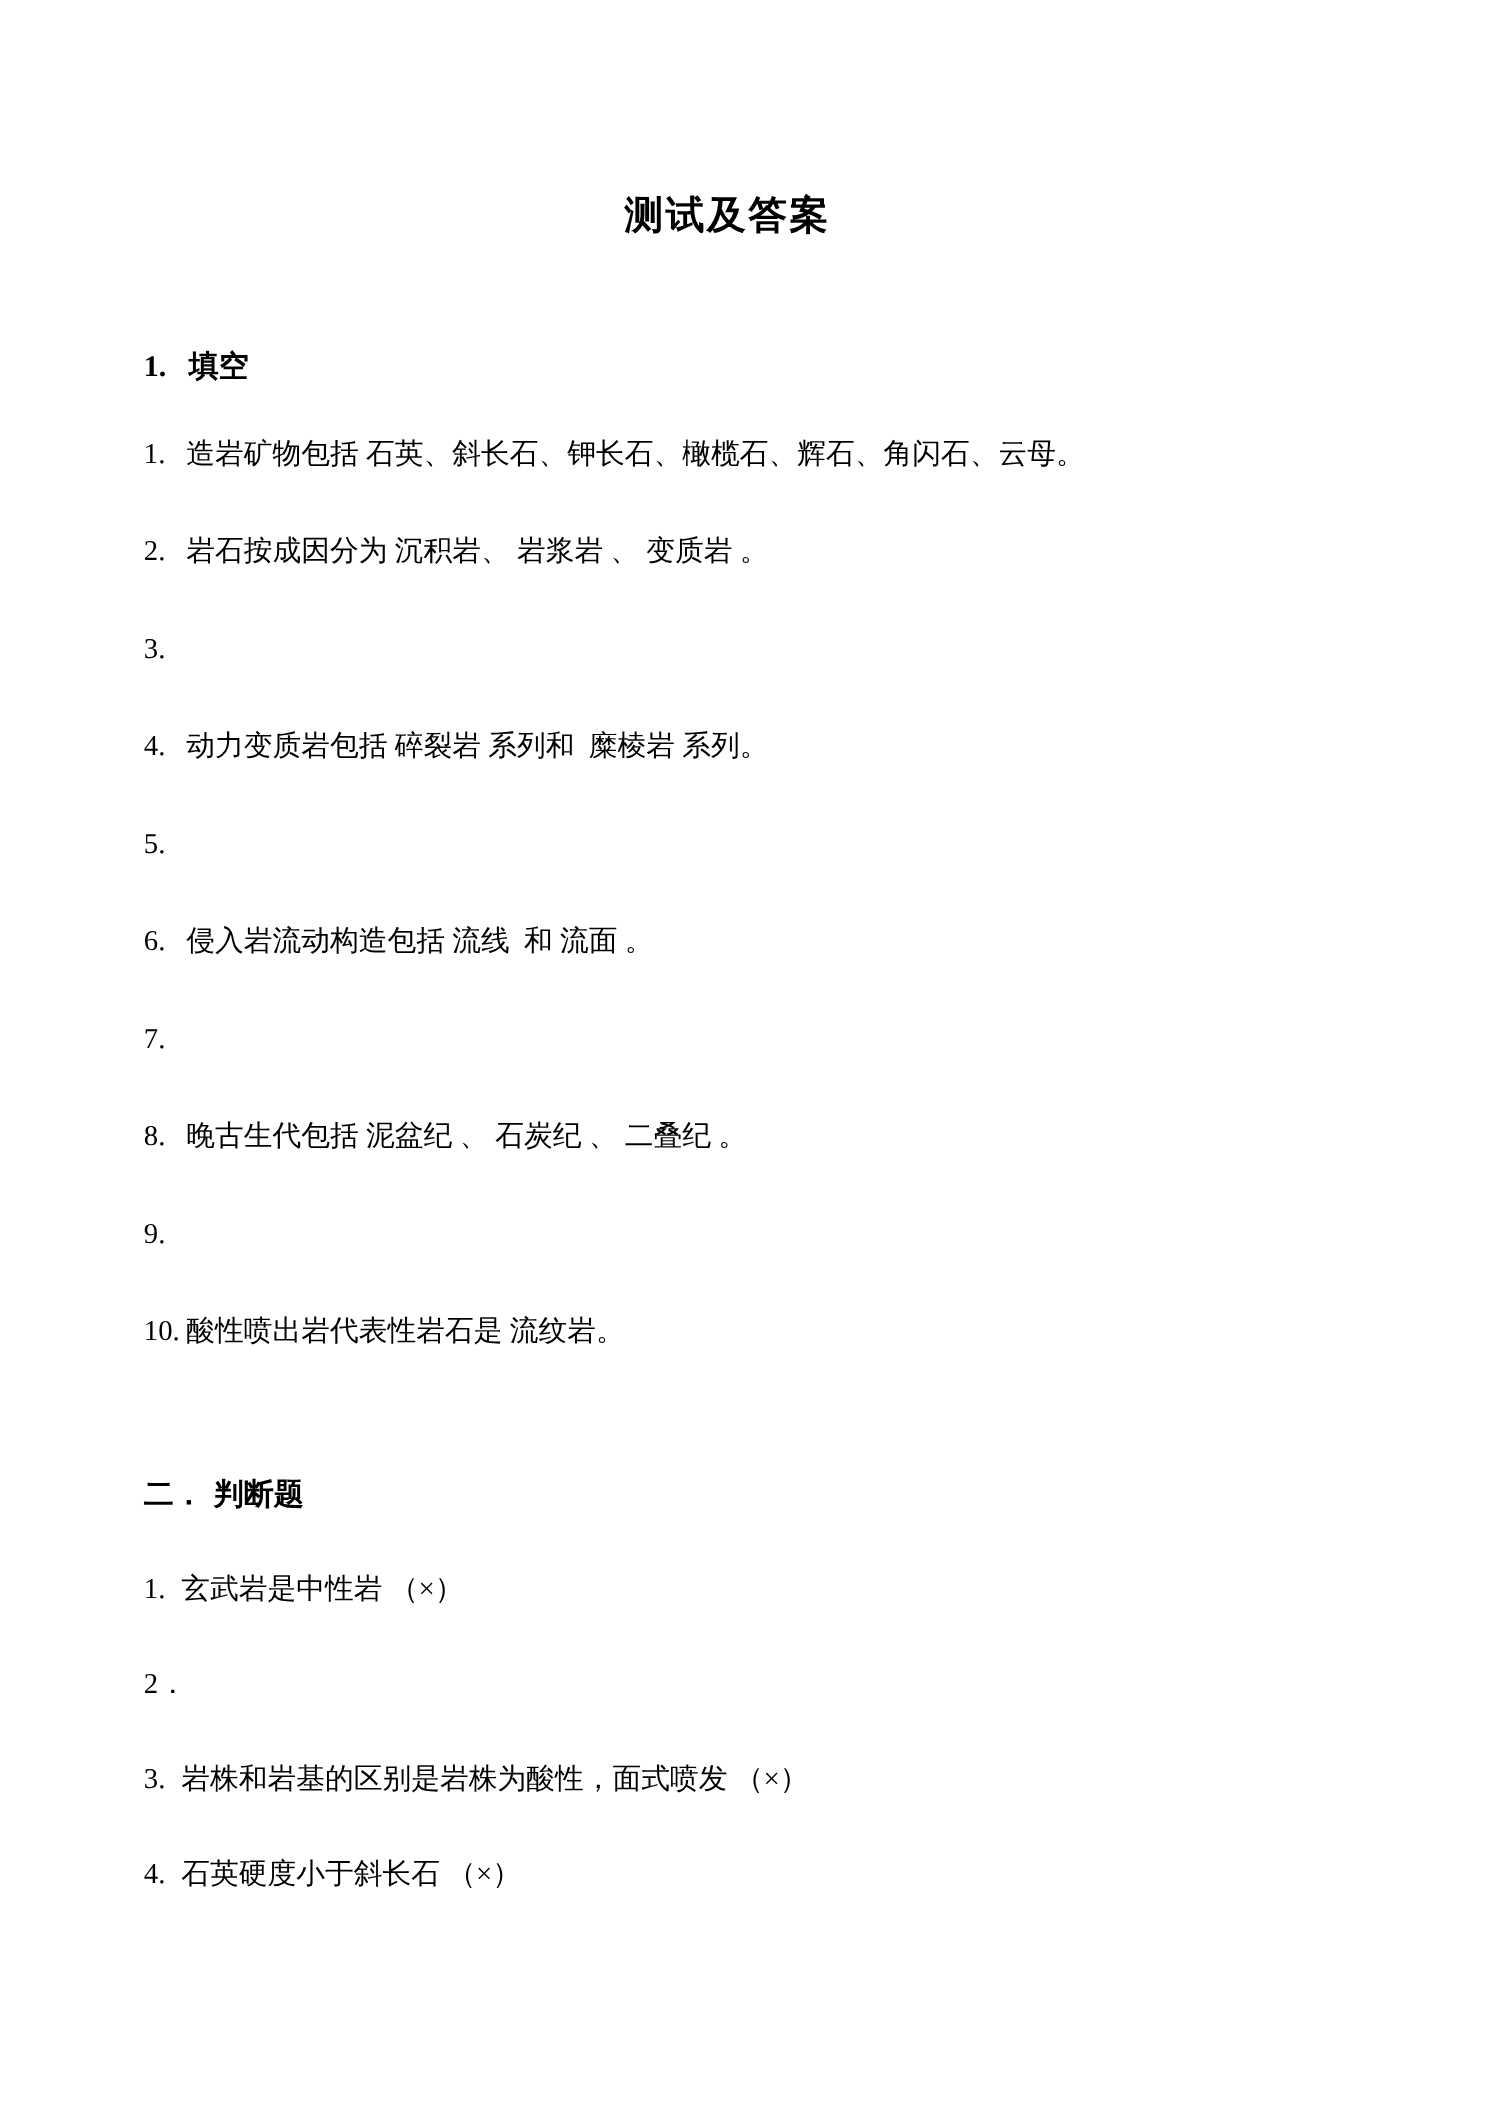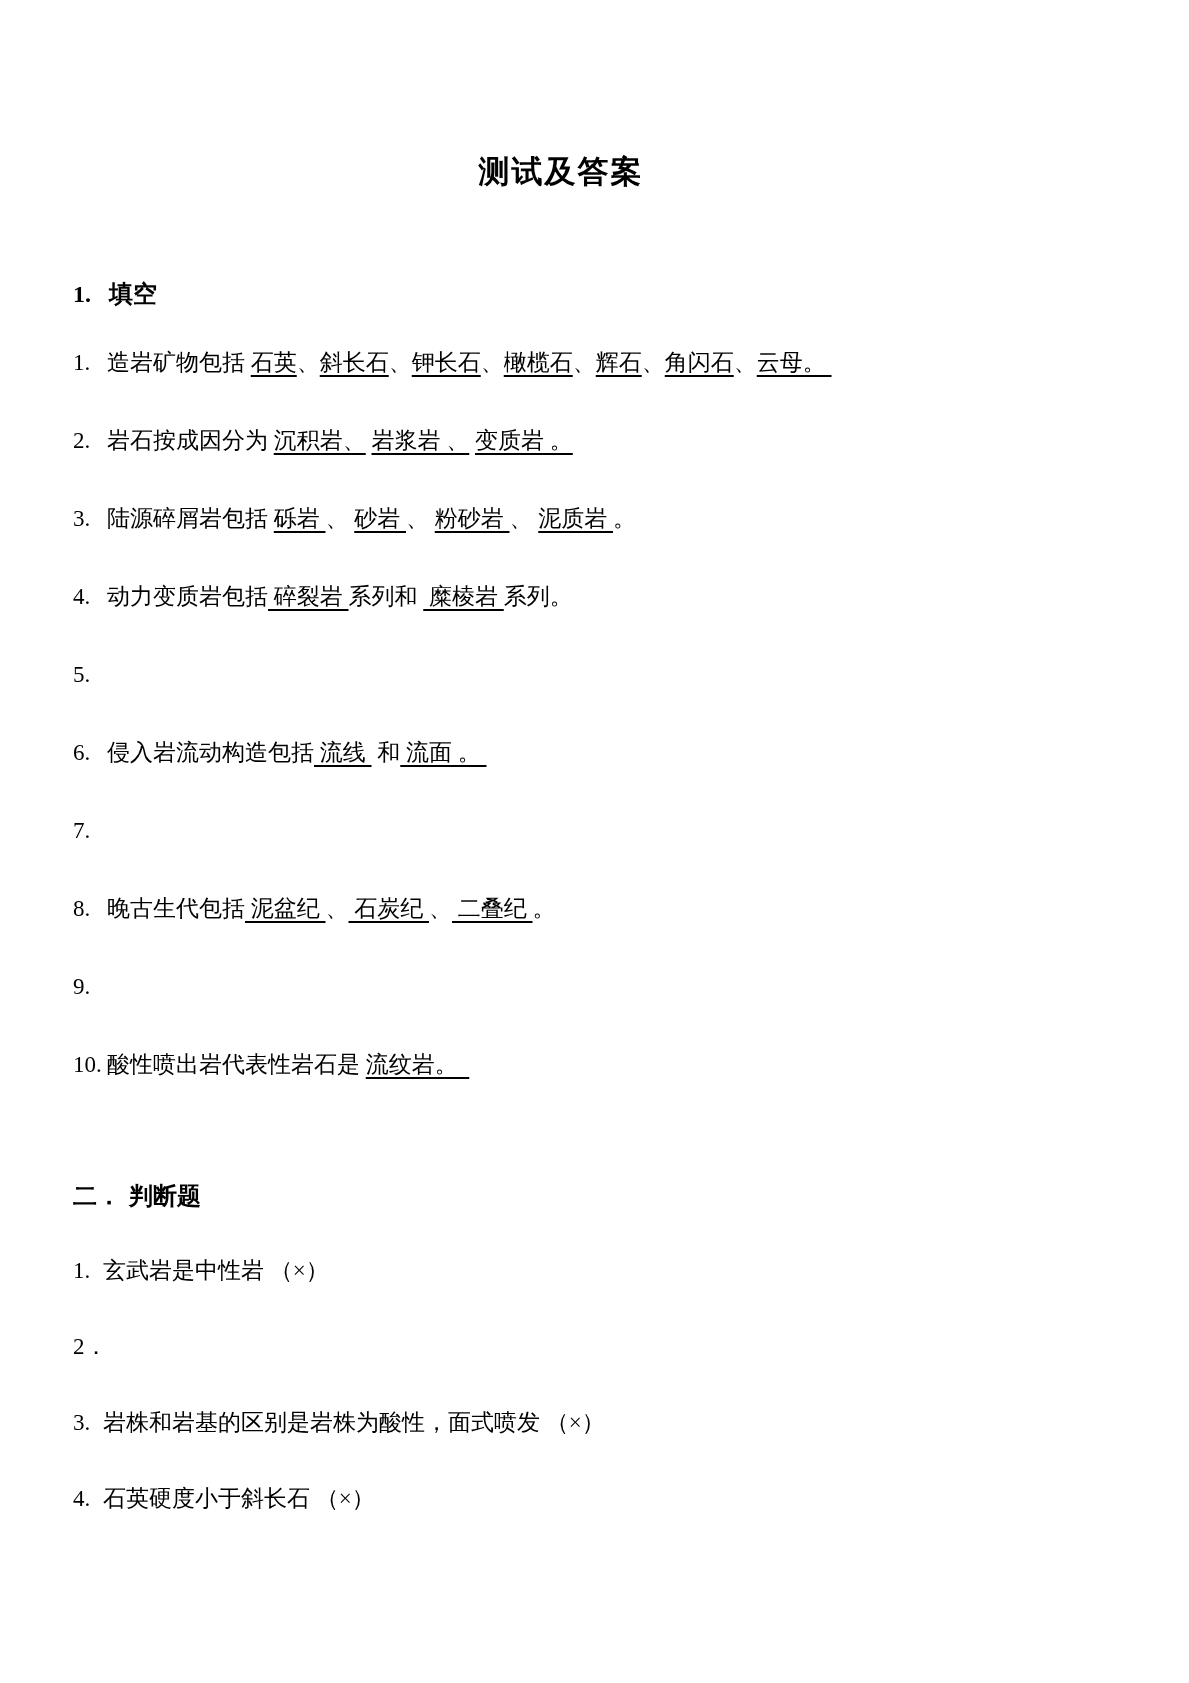--- a/index.html
+++ b/index.html
@@ -13,21 +13,21 @@
     overflow: hidden;
     color: #000000;
     font-family: "Liberation Serif", "DejaVu Serif", serif;
   }
   .page {
     position: relative;
     width: 1189px;
     height: 1247px;
     background: #ffffff;
     box-sizing: border-box;
-    padding: 0 140px 0 73px;
+    padding: 0 140px 0 115px;
   }
   .doc-title {
     margin: 0;
     padding-top: 152px;
     text-align: center;
     font-family: "Liberation Sans", "DejaVu Sans", sans-serif;
     font-weight: 700;
     font-size: 31px;
     line-height: 40px;
     letter-spacing: 2px;
@@ -63,21 +63,20 @@
   }
   #list-1 .q { margin-bottom: 42px; }
   .q-num {
     flex: 0 0 auto;
     min-width: 32px;
     margin-right: 2px;
   }
   #list-1 .q-num { min-width: 28px; }
   .q-body { flex: 0 1 auto; }
   .blank {
-    text-decoration: underline;
     text-decoration-thickness: 1.5px;
     text-underline-offset: 5px;
     margin-top: 15px;
   }
 </style>
 </head>
 <body>
 
 <div class="page">
 
@@ -92,21 +91,20 @@
         <div class="q">
           <span class="q-num">1.</span>
           <span class="q-body"><span class="plain">造岩矿物包括 </span><span class="blank">石英</span><span class="plain">、</span><span class="blank">斜长石</span><span class="plain">、</span><span class="blank">钾长石</span><span class="plain">、</span><span class="blank">橄榄石</span><span class="plain">、</span><span class="blank">辉石</span><span class="plain">、</span><span class="blank">角闪石</span><span class="plain">、</span><span class="blank">云母。&nbsp;</span></span>
         </div>
         <div class="q">
           <span class="q-num">2.</span>
           <span class="q-body"><span class="plain">岩石按成因分为 </span><span class="blank">沉积岩、</span><span class="plain"> </span><span class="blank">岩浆岩&nbsp;、</span><span class="plain"> </span><span class="blank">变质岩&nbsp;。</span></span>
         </div>
         <div class="q">
           <span class="q-num">3.</span>
-          <span class="q-body"><span class="plain">陆源碎屑岩包括 </span><span class="blank">砾岩&nbsp;</span><span class="plain">、 </span><span class="blank">砂岩&nbsp;</span><span class="plain">、 </span><span class="blank">粉砂岩&nbsp;</span><span class="plain">、 </span><span class="blank">泥质岩&nbsp;</span><span class="plain">。</span></span>
         </div>
         <div class="q">
           <span class="q-num">4.</span>
           <span class="q-body"><span class="plain">动力变质岩包括</span><span class="blank">&nbsp;碎裂岩&nbsp;</span><span class="plain">系列和 </span><span class="blank">&nbsp;糜棱岩&nbsp;</span><span class="plain">系列。</span></span>
         </div>
         <div class="q">
           <span class="q-num">5.</span>
         </div>
         <div class="q">
           <span class="q-num">6.</span>

